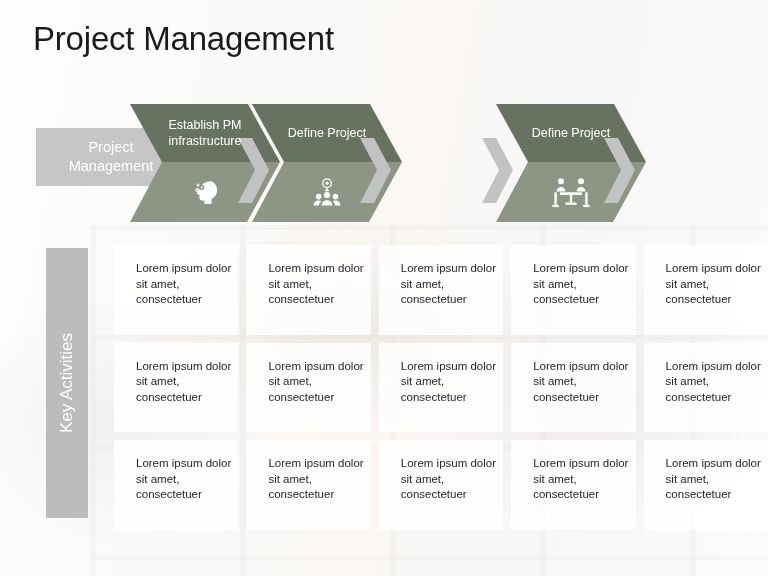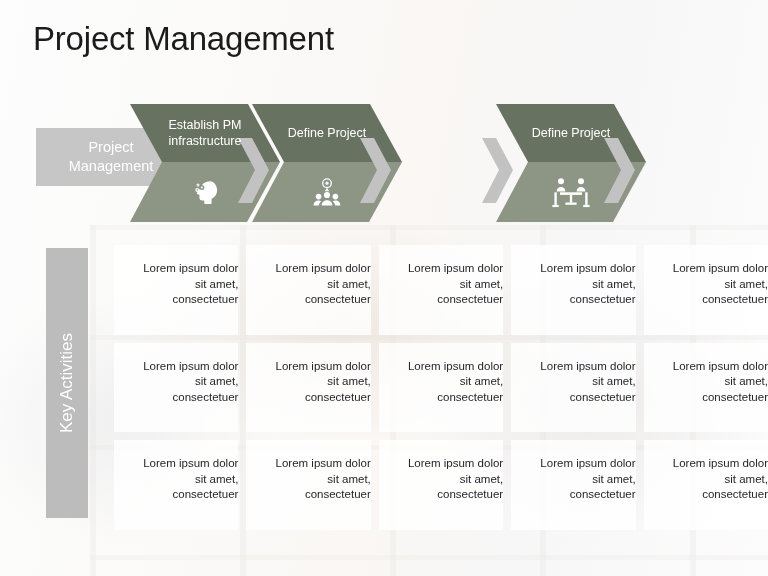--- a/index.html
+++ b/index.html
@@ -87,21 +87,21 @@
     color:#ffffff;font-size:17px;white-space:nowrap;
     transform:rotate(-90deg);
   }
 
   
   #activity-grid{
     position:absolute;left:114px;top:245px;width:654px;height:285px;
     display:grid;
     grid-template-columns:repeat(5,1fr);
     grid-template-rows:repeat(3,1fr);
-    column-gap:8px;row-gap:8px;text-align:right;
+    column-gap:8px;row-gap:8px;
   }
   .activity-cell{
     background:rgba(255,255,255,.82);
     box-sizing:border-box;
     padding:16px 0 0 22px;
     color:#26262a;font-size:11.5px;line-height:15.5px;
   }
 </style>
 </head>
 <body>

